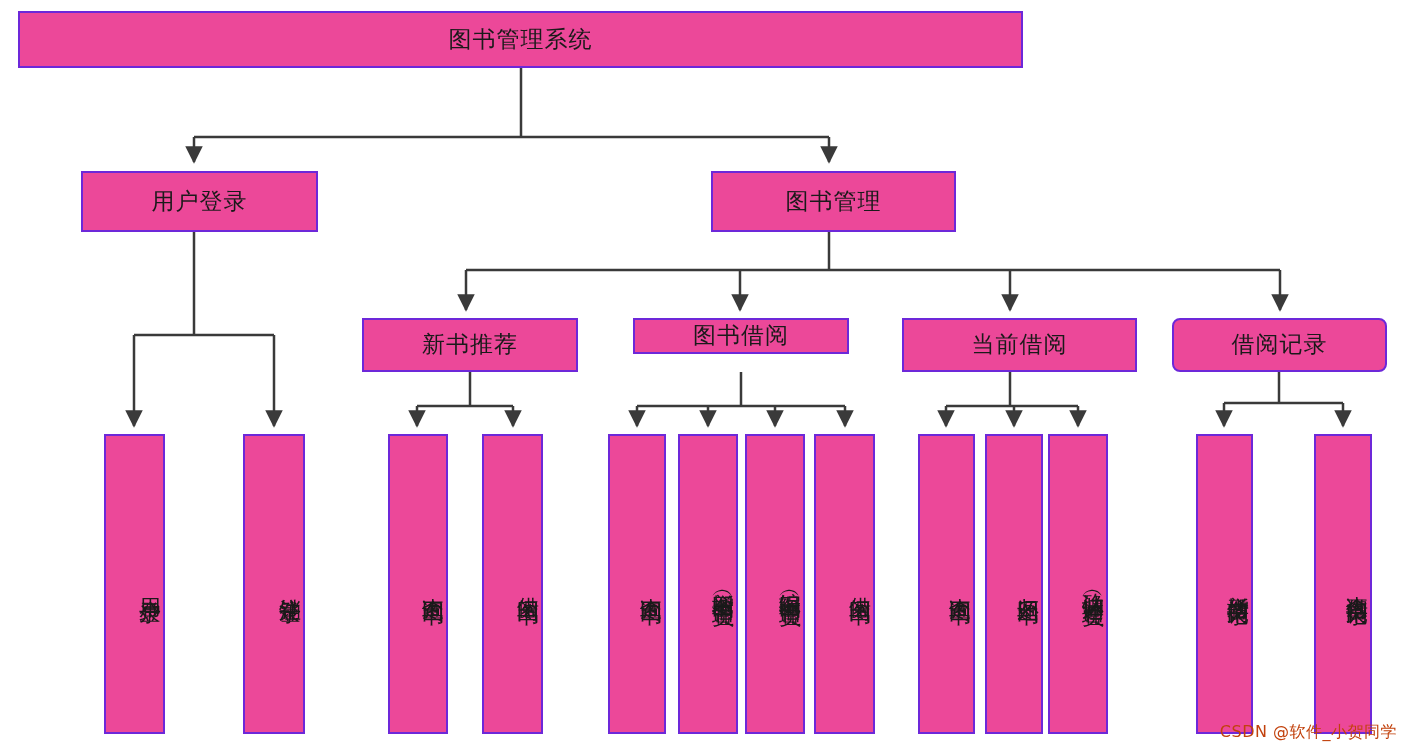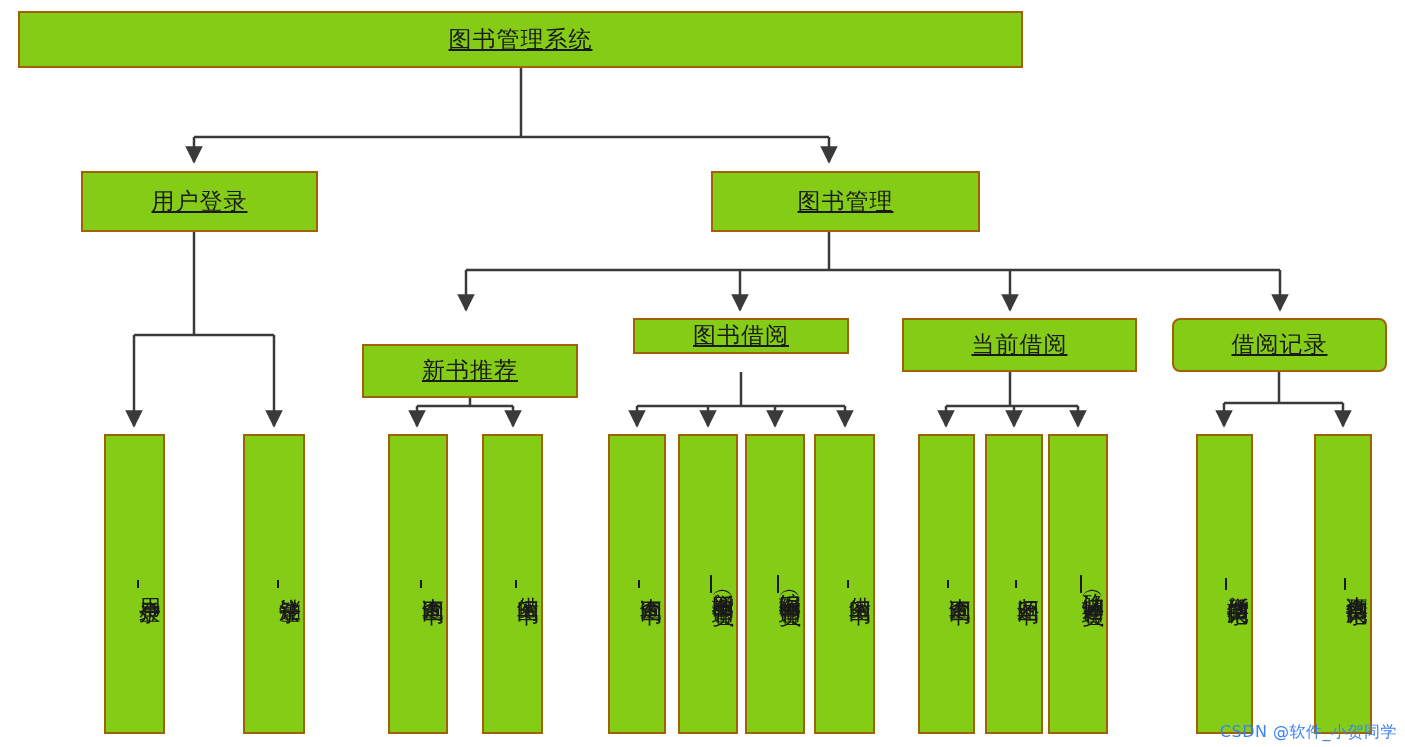--- a/index.html
+++ b/index.html
@@ -22,27 +22,26 @@
     position: absolute;
     left: 0;
     top: 0;
     width: 1405px;
     height: 747px;
     pointer-events: none;
   }
   .node {
     position: absolute;
     box-sizing: border-box;
-    border: 2px solid #a16207;
-    background: #84cc16;
+    border: 2px solid #6d28d9;
+    background: #ec4899;
     display: flex;
     align-items: center;
     justify-content: center;
     color: #1a1a1a;
-    text-decoration: underline;
   }
   .node.horiz {
     font-size: 23px;
     line-height: 1.1;
     letter-spacing: 1px;
   }
   .node.vert {
     writing-mode: vertical-rl;
     text-orientation: upright;
     font-size: 22px;
@@ -59,21 +58,21 @@
   }
   .node.vert .label {
     writing-mode: vertical-rl;
     text-orientation: upright;
   }
   #watermark {
     position: absolute;
     right: 8px;
     bottom: 4px;
     font-size: 16px;
-    color: #3b82f6;
+    color: #c2410c;
     letter-spacing: 0.5px;
     white-space: nowrap;
     user-select: none;
   }
 </style>
 </head>
 <body>
 
 <div id="canvas">
 
@@ -120,25 +119,25 @@
       </g>
   </svg>
 
   <div class="node horiz" style="left: 18px; top: 11px; width: 1005px; height: 57px;">
     <span class="label">图书管理系统</span>
   </div>
 
   <div class="node horiz" style="left: 81px; top: 171px; width: 237px; height: 61px;">
     <span class="label">用户登录</span>
   </div>
-  <div class="node horiz" style="left: 711px; top: 171px; width: 269px; height: 61px;">
+  <div class="node horiz" style="left: 711px; top: 171px; width: 245px; height: 61px;">
     <span class="label">图书管理</span>
   </div>
 
-  <div class="node horiz" style="left: 362px; top: 318px; width: 216px; height: 54px; margin-top: 26px;">
+  <div class="node horiz" style="left: 362px; top: 318px; width: 216px; height: 54px;">
     <span class="label">新书推荐</span>
   </div>
   <div class="node horiz" style="left: 633px; top: 318px; width: 216px; height: 36px;">
     <span class="label">图书借阅</span>
   </div>
   <div class="node horiz" style="left: 902px; top: 318px; width: 235px; height: 54px;">
     <span class="label">当前借阅</span>
   </div>
   <div class="node horiz" style="left: 1172px; top: 318px; width: 215px; height: 54px; border-radius: 8px;">
     <span class="label">借阅记录</span>

